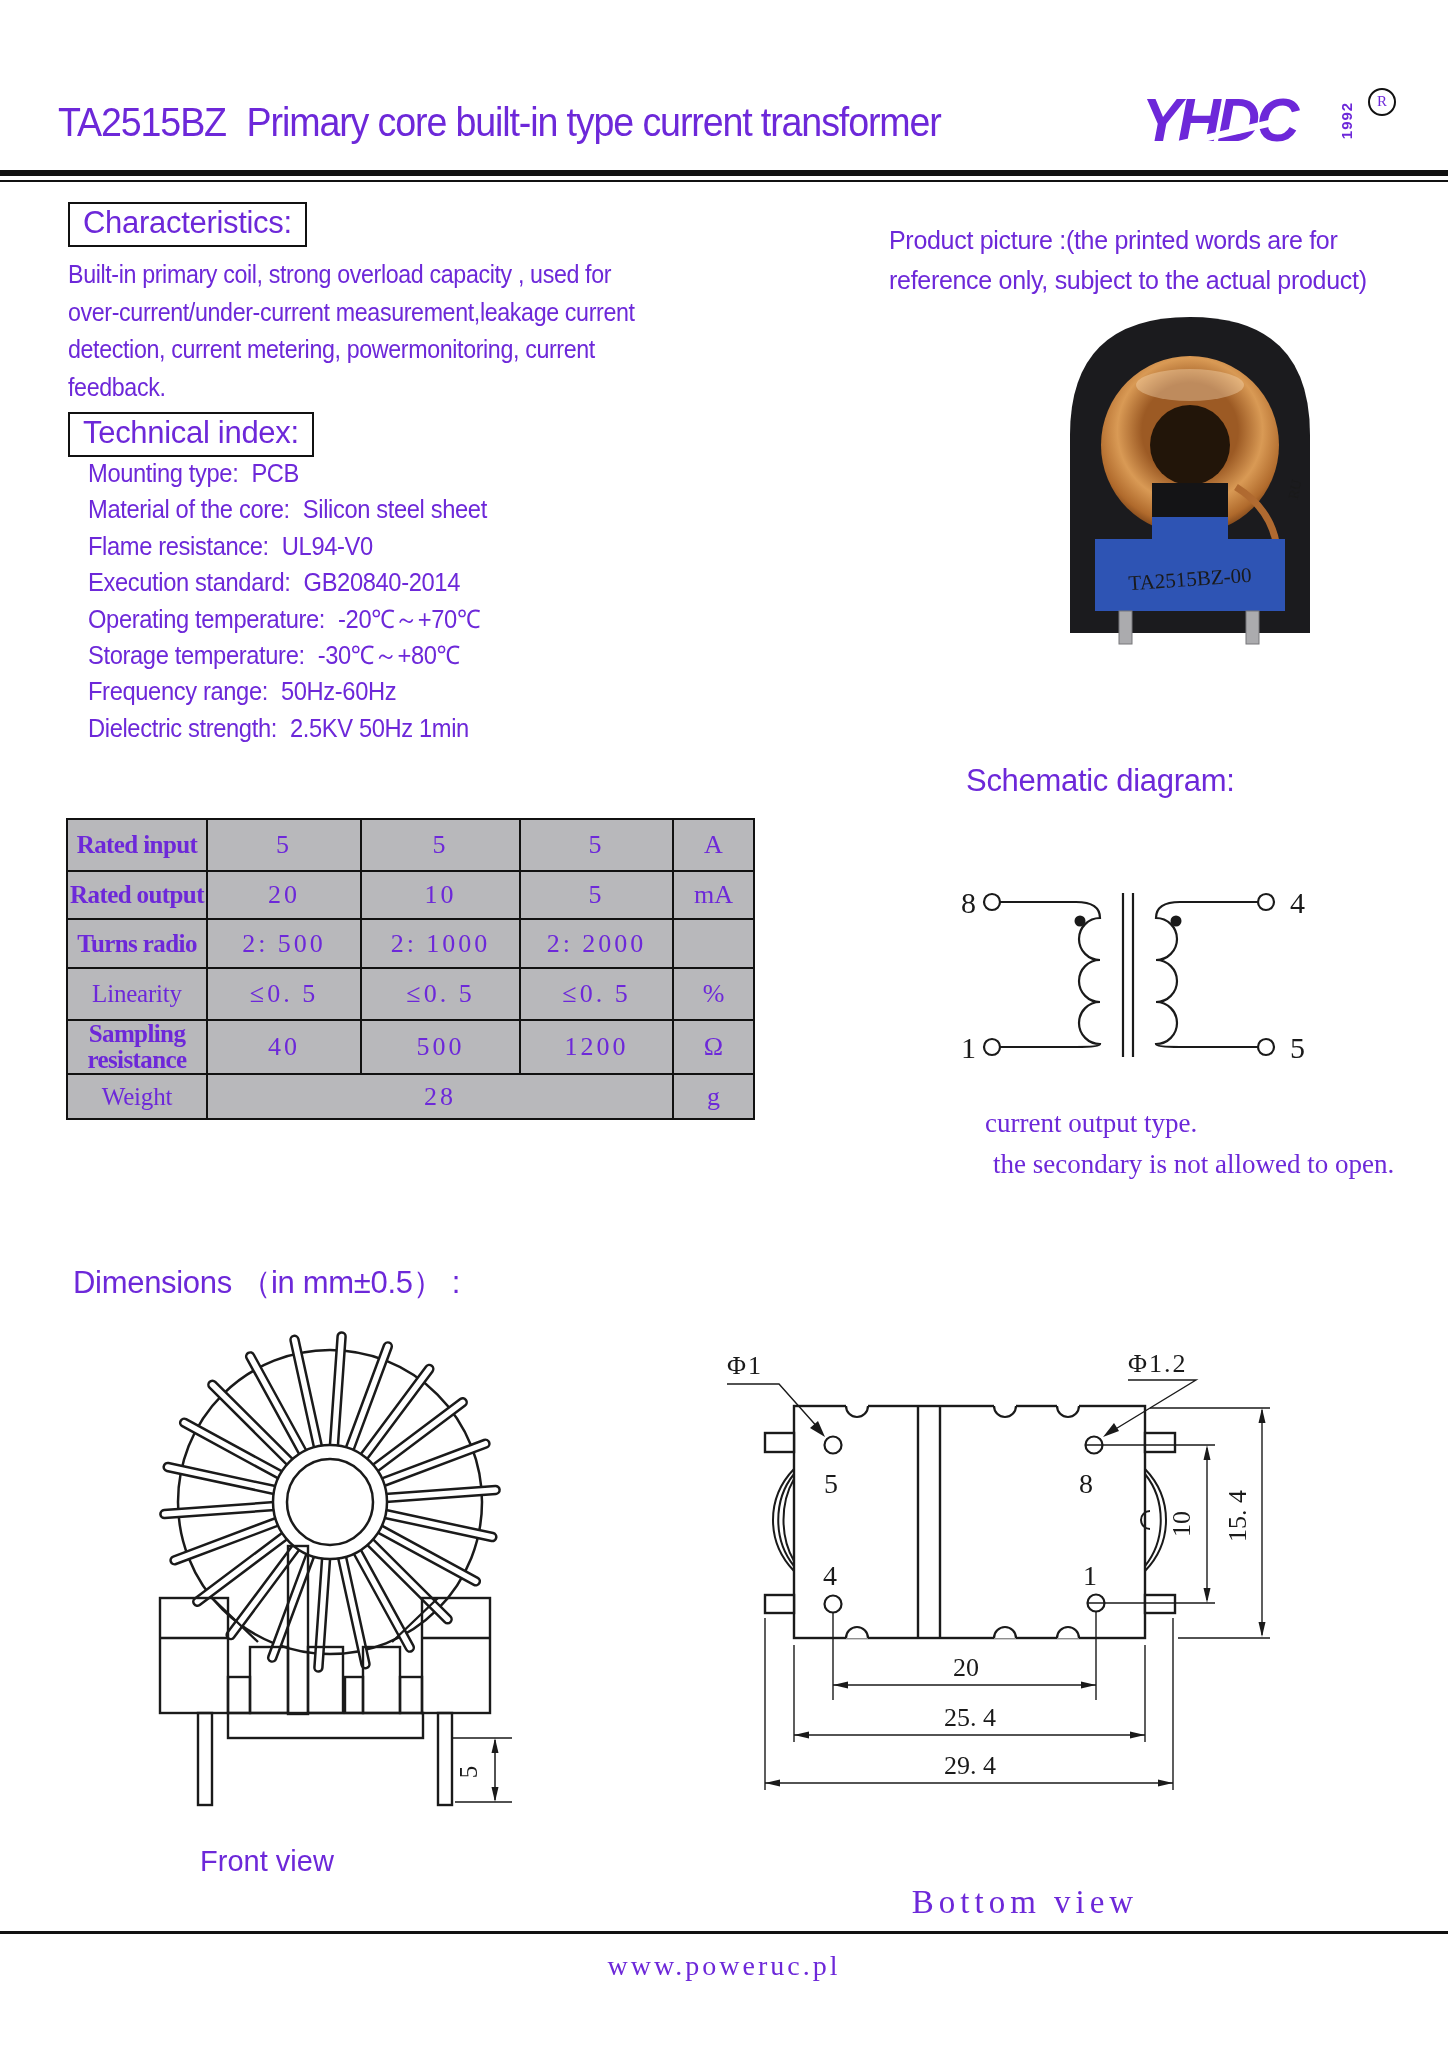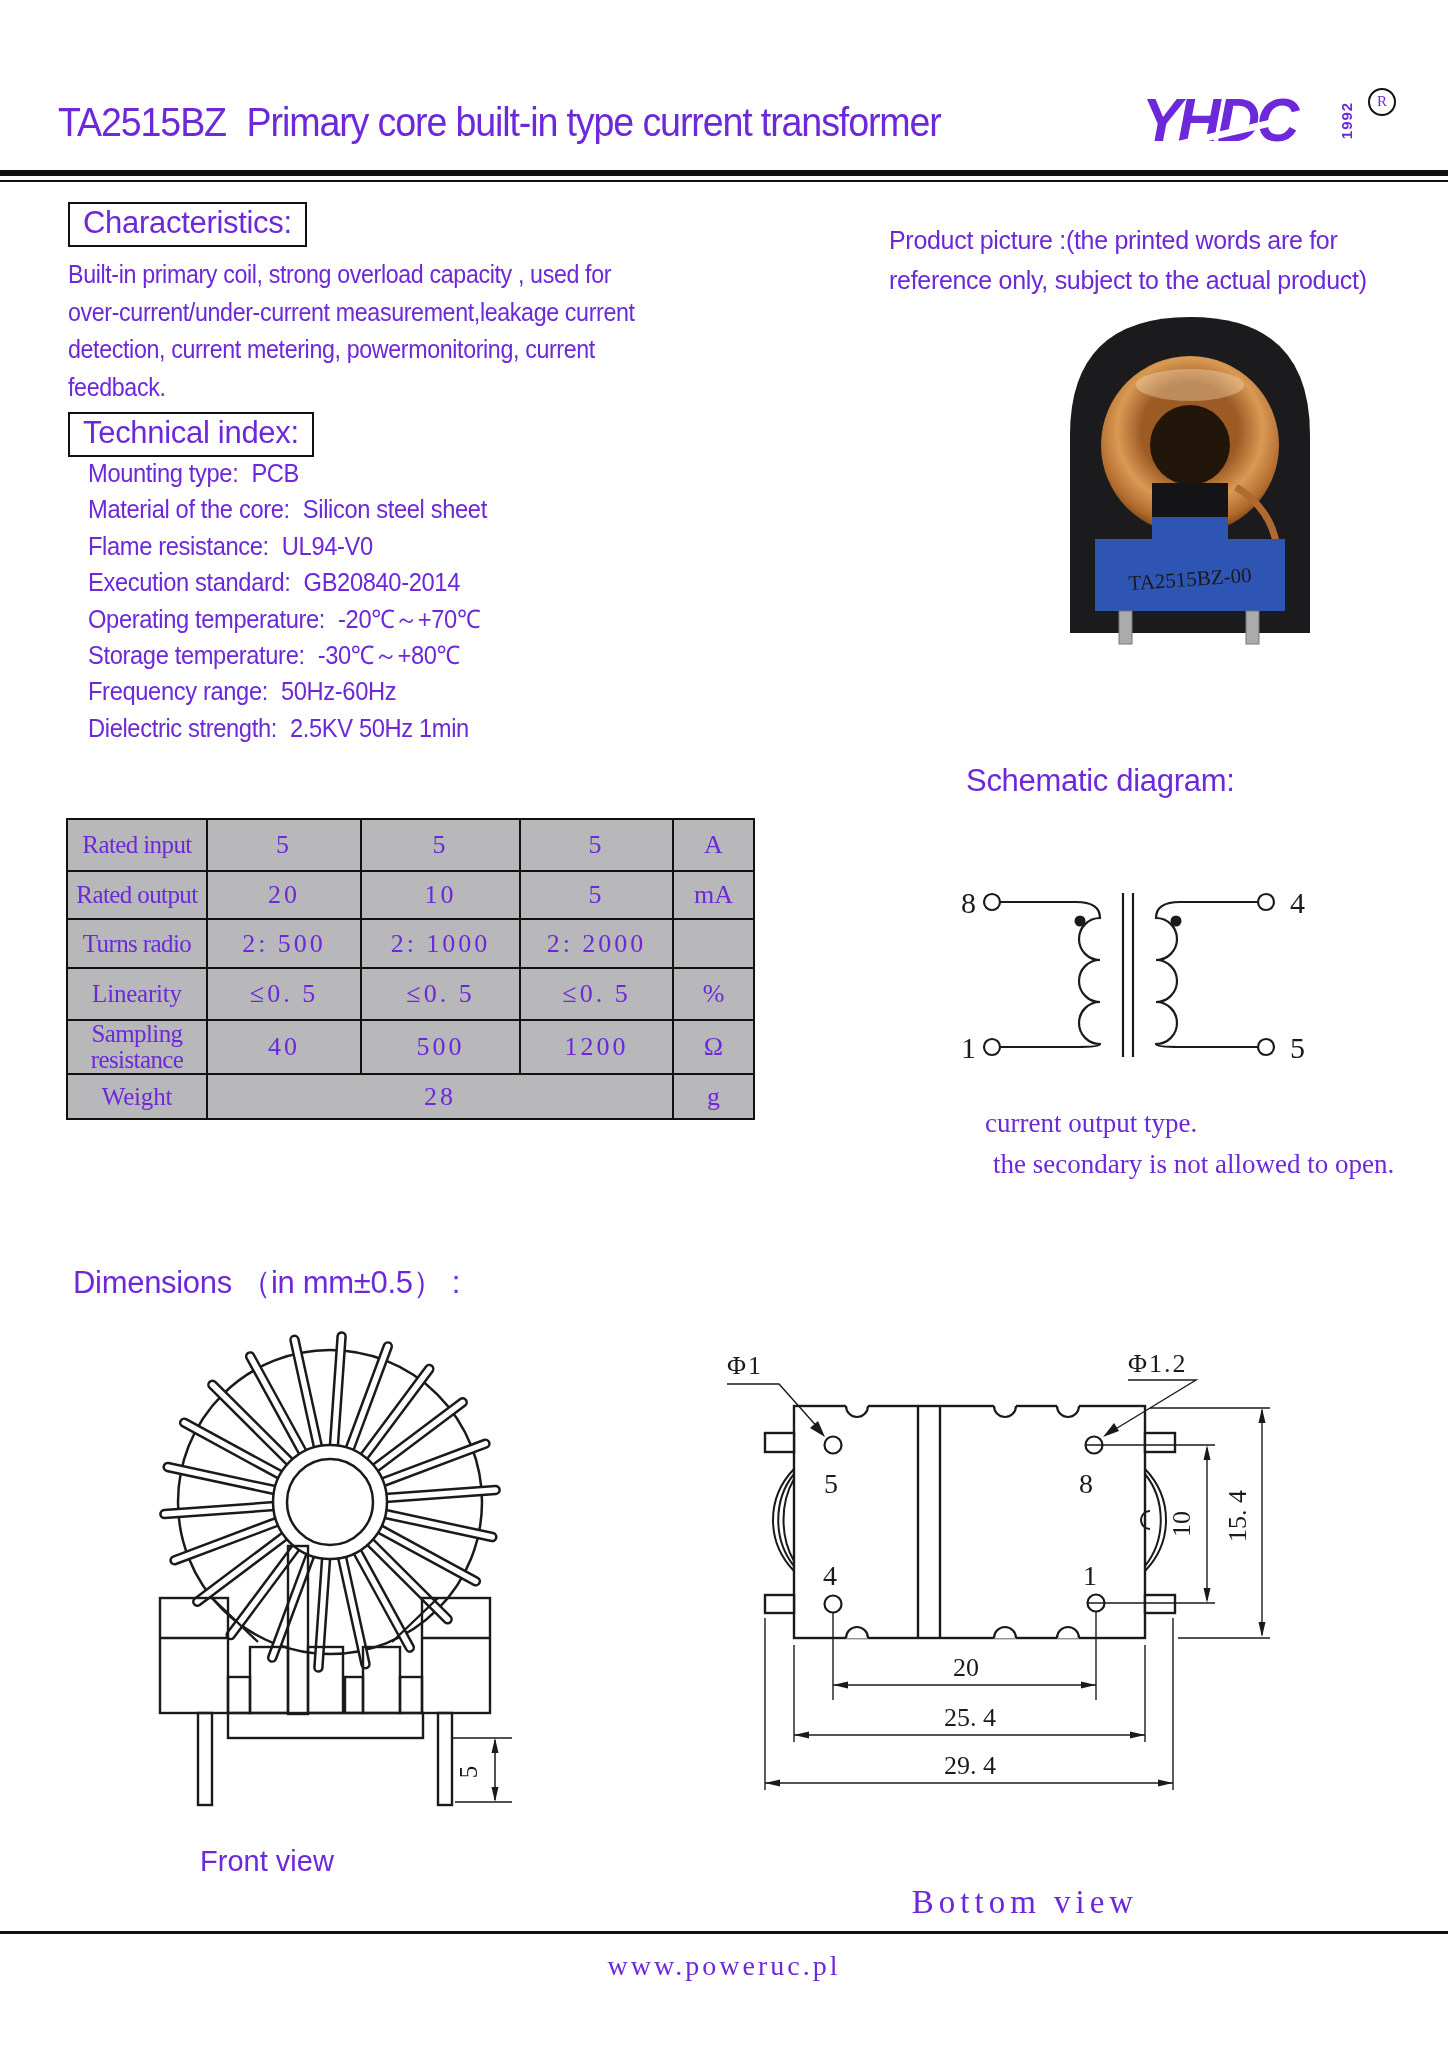--- a/index.html
+++ b/index.html
@@ -36,21 +36,21 @@
 
   .elecbox{left:58px;top:744px;width:860px;height:60px;border:2.5px solid #111;}
   .elec-title{position:absolute;left:8px;top:0px;font-size:33px;letter-spacing:-0.5px;white-space:nowrap;}
   .elec-note1{position:absolute;left:392px;top:9px;font-size:20px;white-space:nowrap;}
   .elec-note2{position:absolute;left:8px;top:36px;font-size:20px;white-space:nowrap;}
 
   
   table.params{position:absolute;left:66px;top:818px;border-collapse:collapse;table-layout:fixed;
                background:#b8b8bb;font-family:"Liberation Serif","DejaVu Serif",serif;font-size:26px;}
   table.params td{border:2.6px solid #111;text-align:center;vertical-align:middle;padding:0;}
-  td.lbl{text-align:left;padding-left:7px;font-size:25px;letter-spacing:-0.6px;}
+  td.lbl{text-align:left;padding-left:7px;font-size:25px;letter-spacing:-0.6px;font-weight:bold;}
   td.lblc{text-align:center;font-size:25px;letter-spacing:-0.2px;}
   td.val{letter-spacing:3px;}
   td.model-h{letter-spacing:4px;line-height:34px;}
   .two-line{line-height:26px;display:block;}
 
   
   .pp-caption{left:889px;top:220px;font-size:25px;line-height:40px;letter-spacing:-0.3px;white-space:nowrap;}
   .schem-title{left:966px;top:763px;font-size:31px;letter-spacing:-0.3px;}
   .schem-note1{left:985px;top:1108px;font-size:27px;}
   .schem-note2{left:993px;top:1149px;font-size:27px;}

